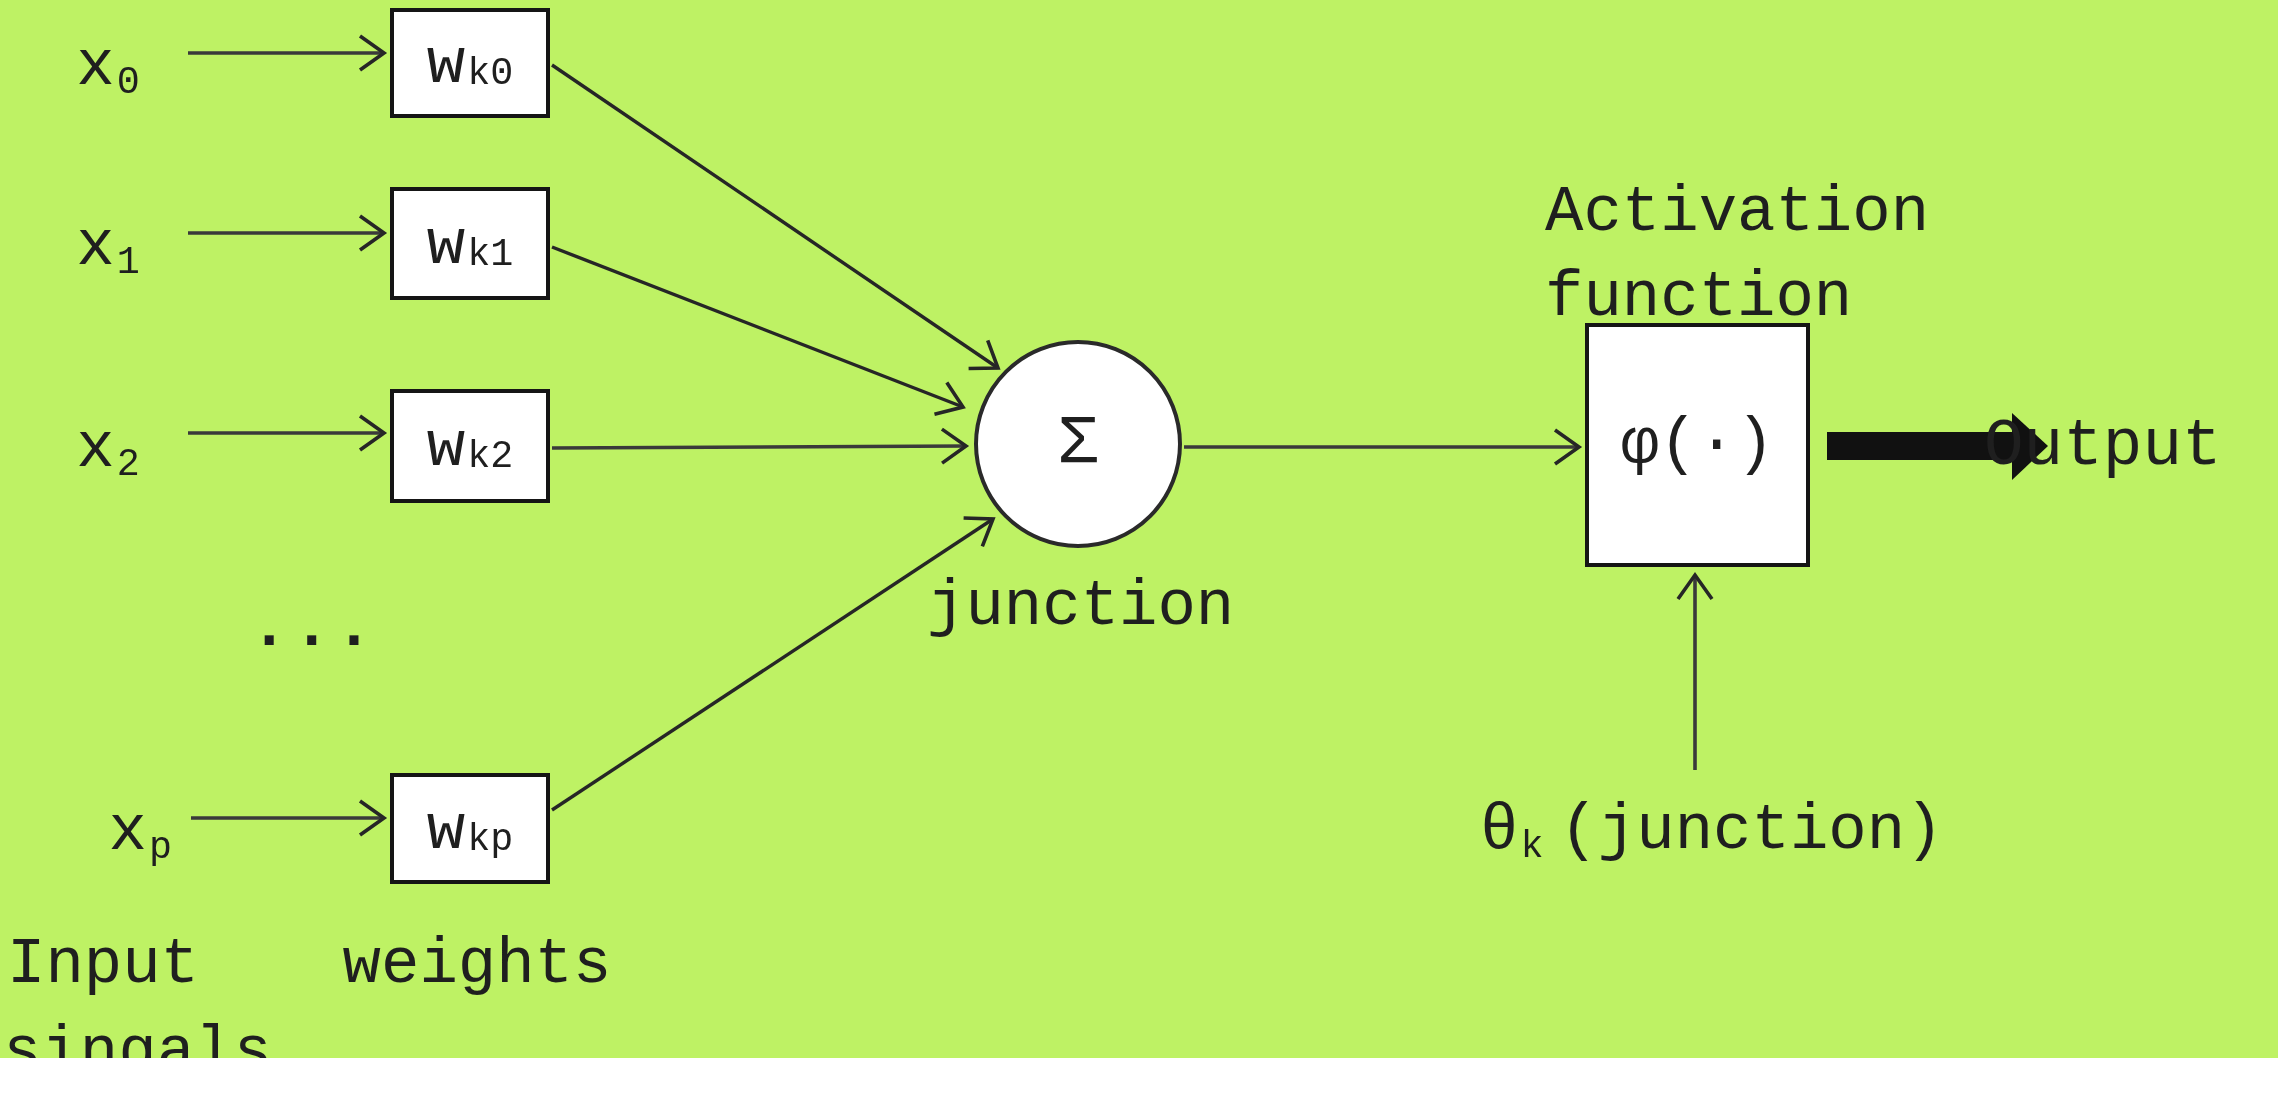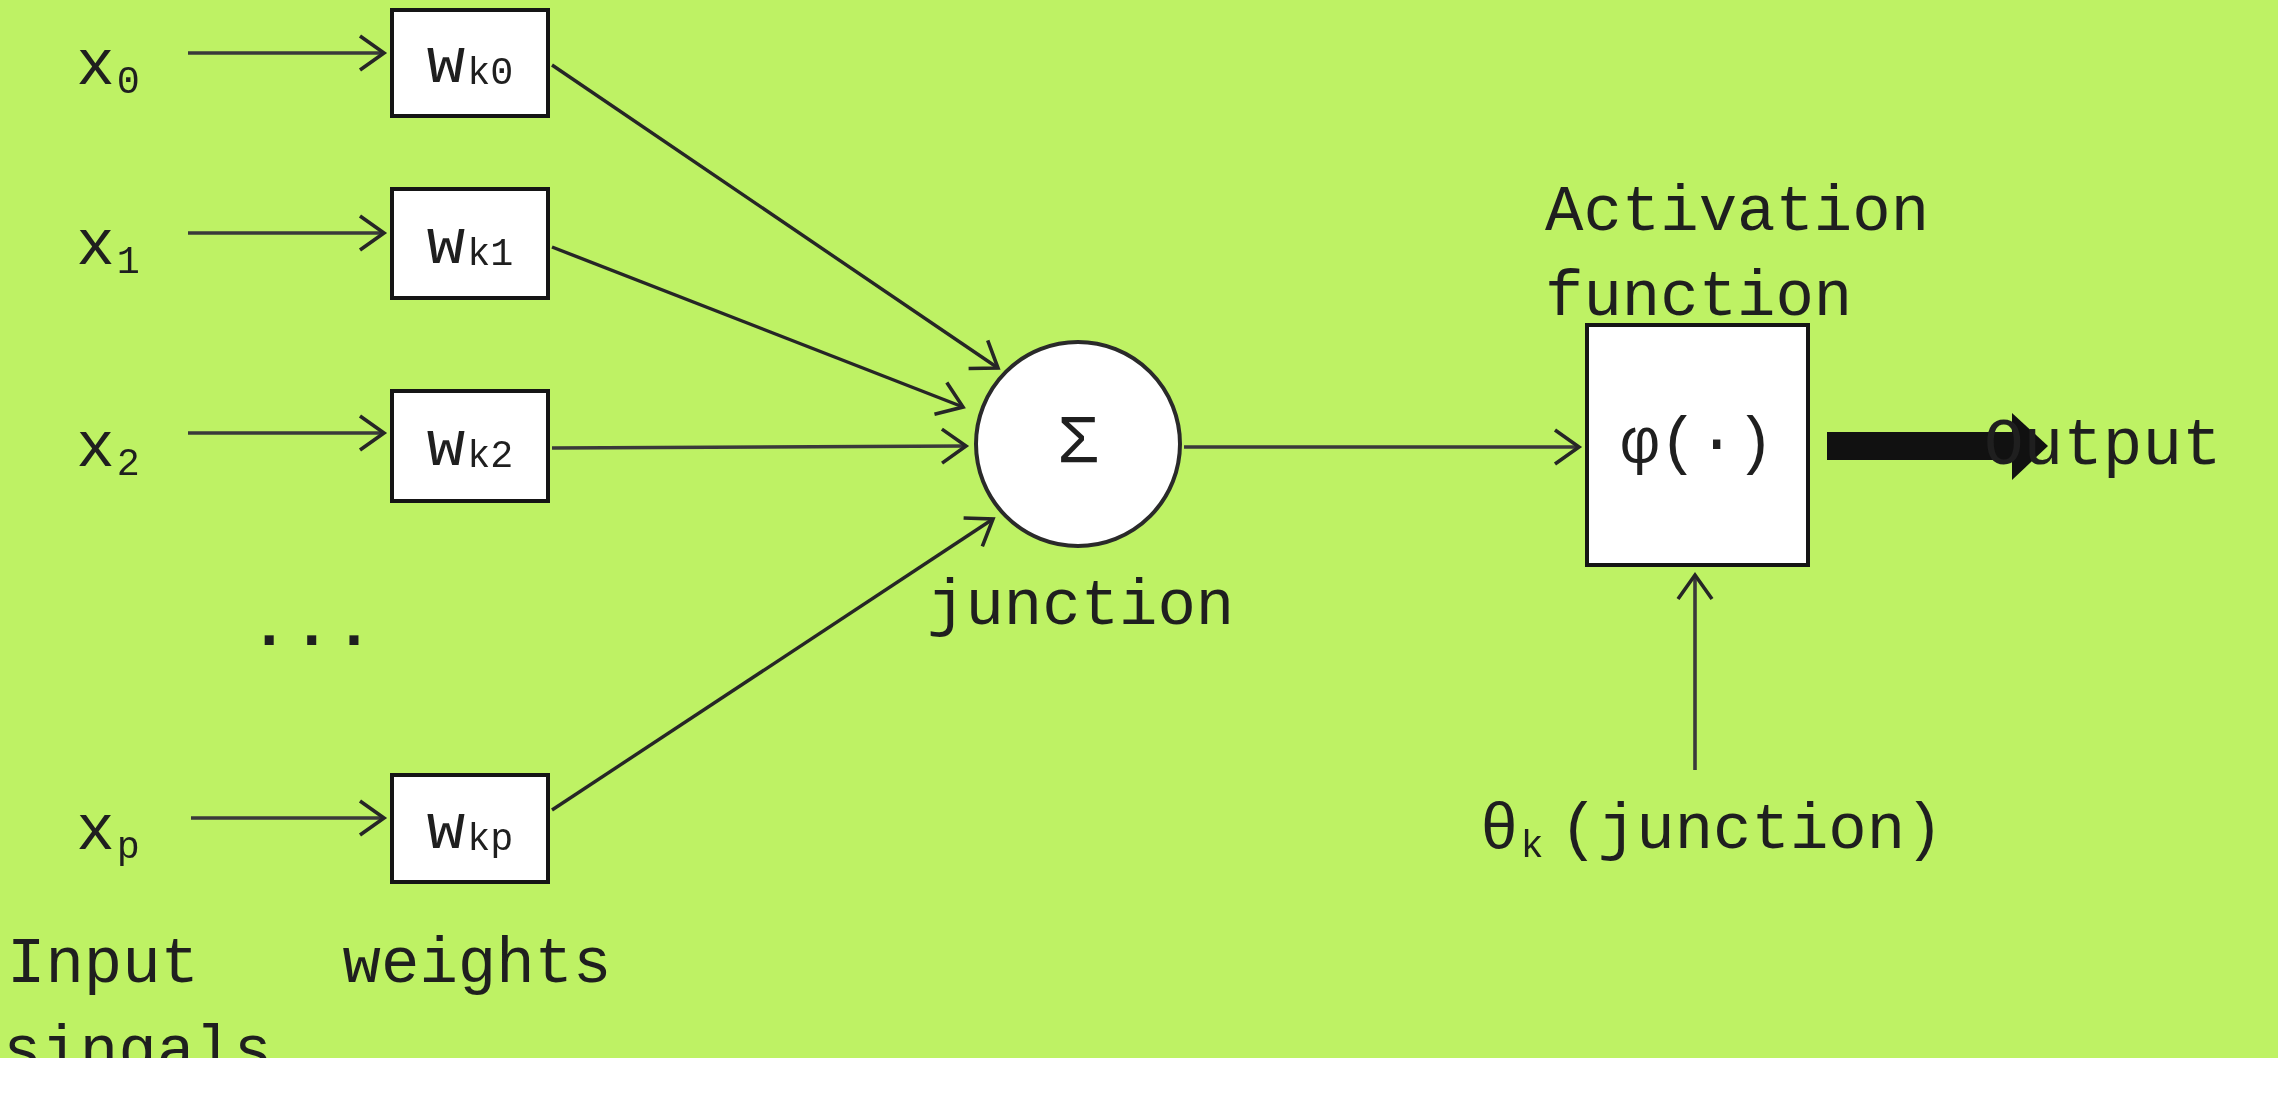--- a/index.html
+++ b/index.html
@@ -77,21 +77,21 @@
     <rect x="1827" y="432" width="189" height="28" fill="#111111"></rect>
     <polygon points="2012,413 2048,446 2012,480" fill="#111111"></polygon>
   </svg>
 
   <div class="abs txt center" style="left:53px;top:32px;width:110px;"><span>x</span><sub class="s">0</sub></div>
 
   <div class="abs txt center" style="left:53px;top:212px;width:110px;"><span>x</span><sub class="s">1</sub></div>
 
   <div class="abs txt center" style="left:53px;top:414px;width:110px;"><span>x</span><sub class="s">2</sub></div>
 
-  <div class="abs txt center" style="left:53px;top:797px;width:110px;"><span>x</span><sub class="s">p</sub></div>
+  <div class="abs txt center" style="left:62px;top:797px;width:110px;text-align:right;"><span>x</span><sub class="s">p</sub></div>
 
   <div class="abs ellipsis" style="left:250px;top:593px;width:100px;">...</div>
 
   <div class="abs wbox txt" style="left:390px;top:8px;width:160px;height:110px;">
       <span>w</span>
       <sub class="s">k0</sub>
     </div>
 
   <div class="abs wbox txt" style="left:390px;top:187px;width:160px;height:113px;">
       <span>w</span>

